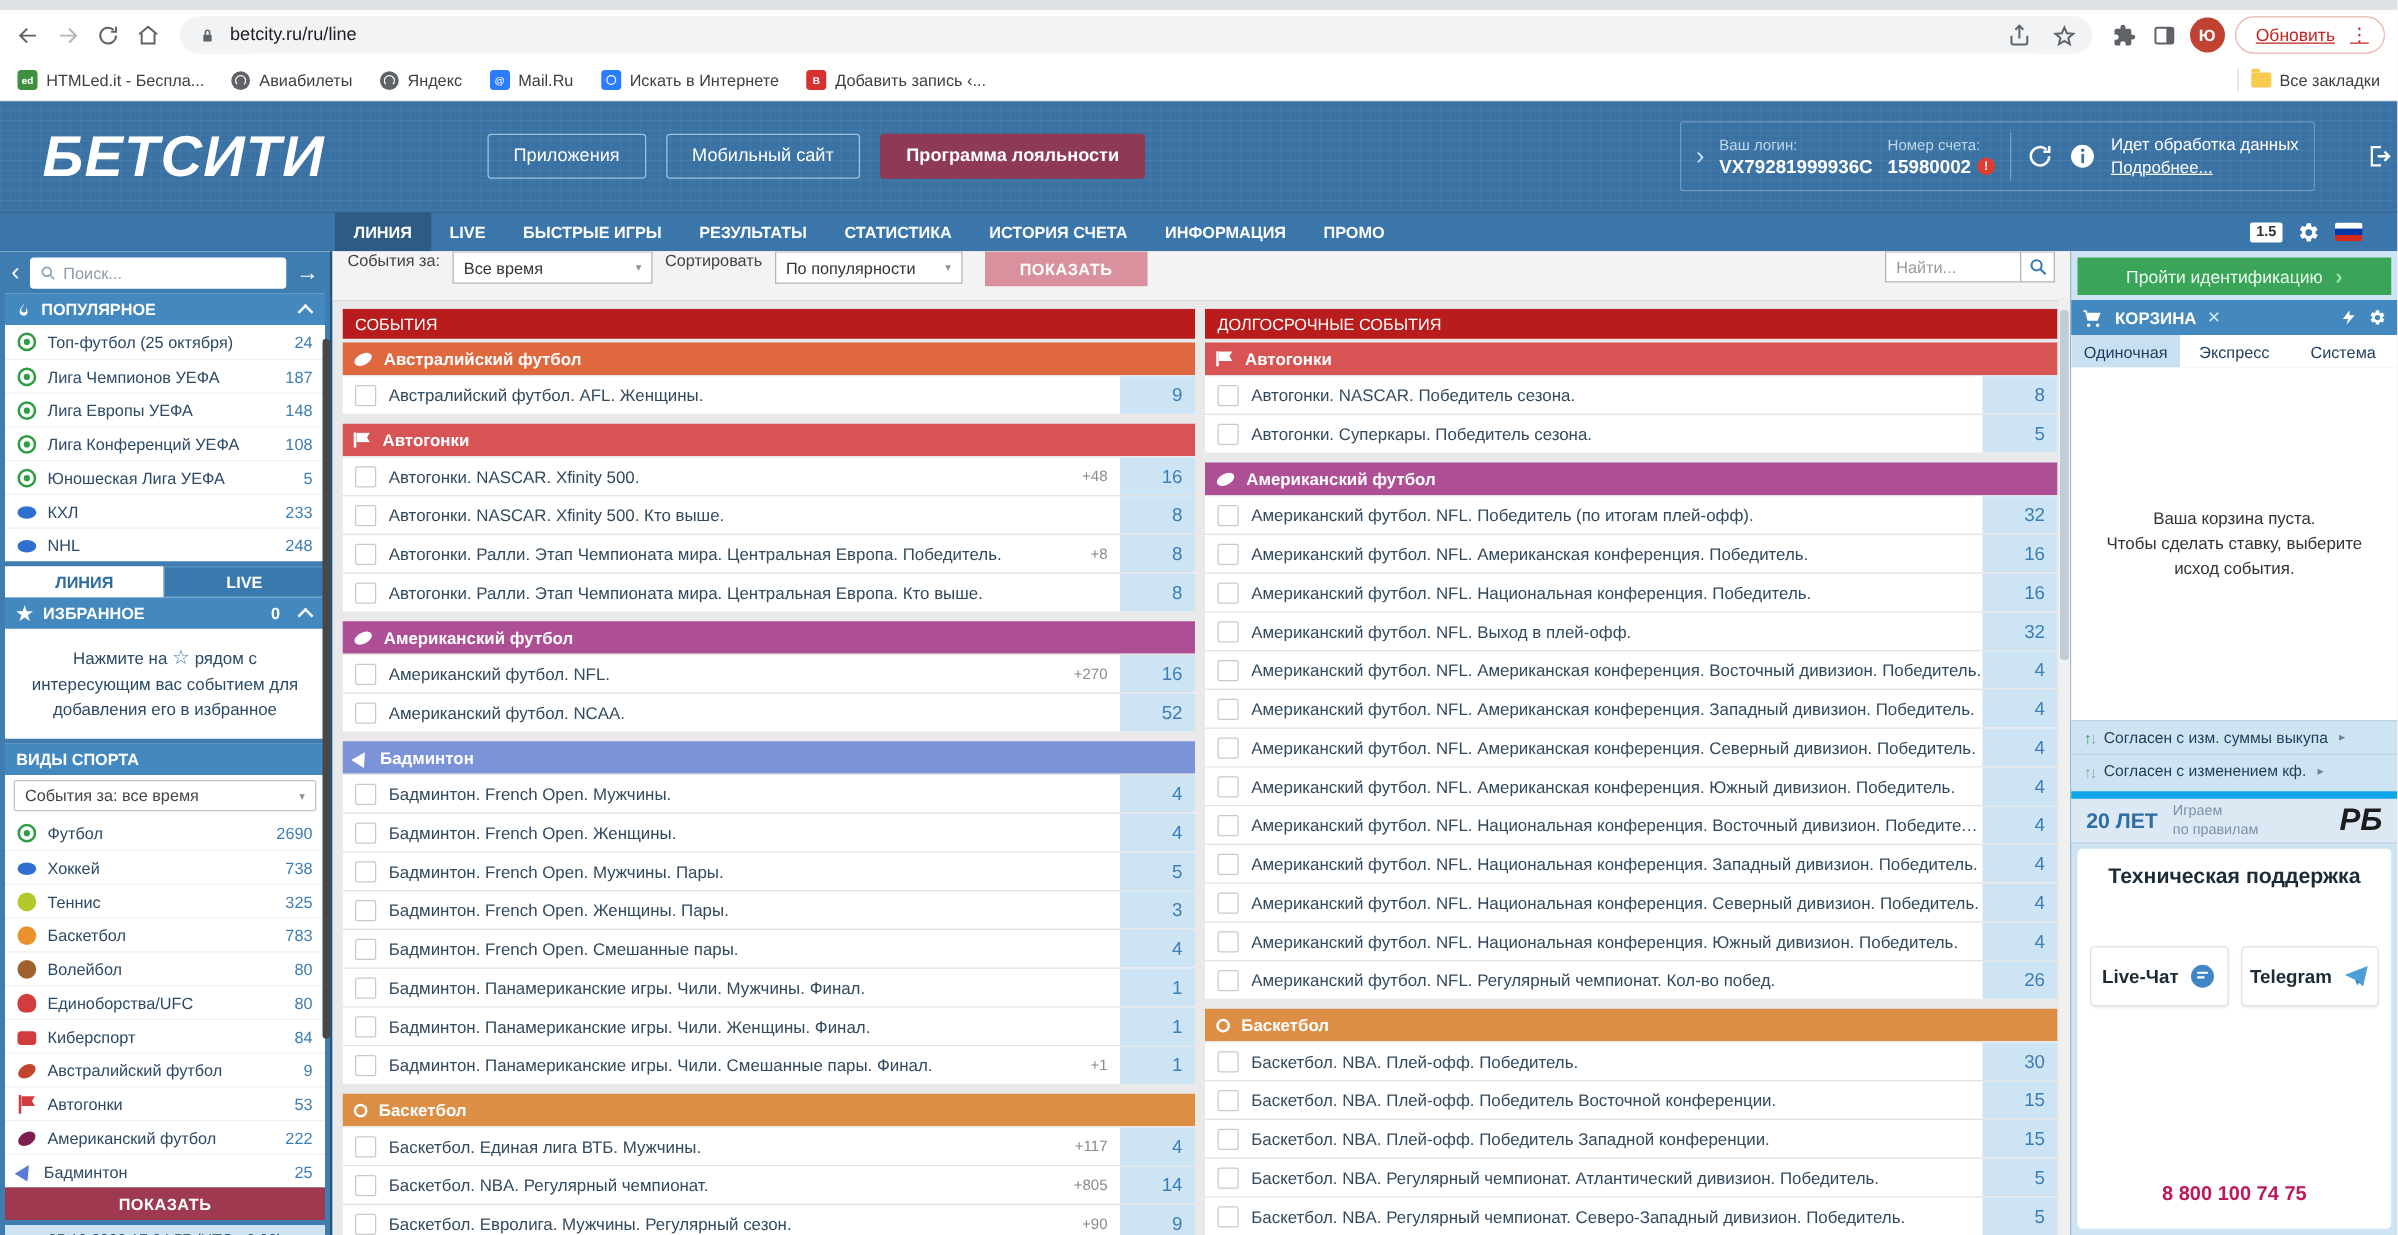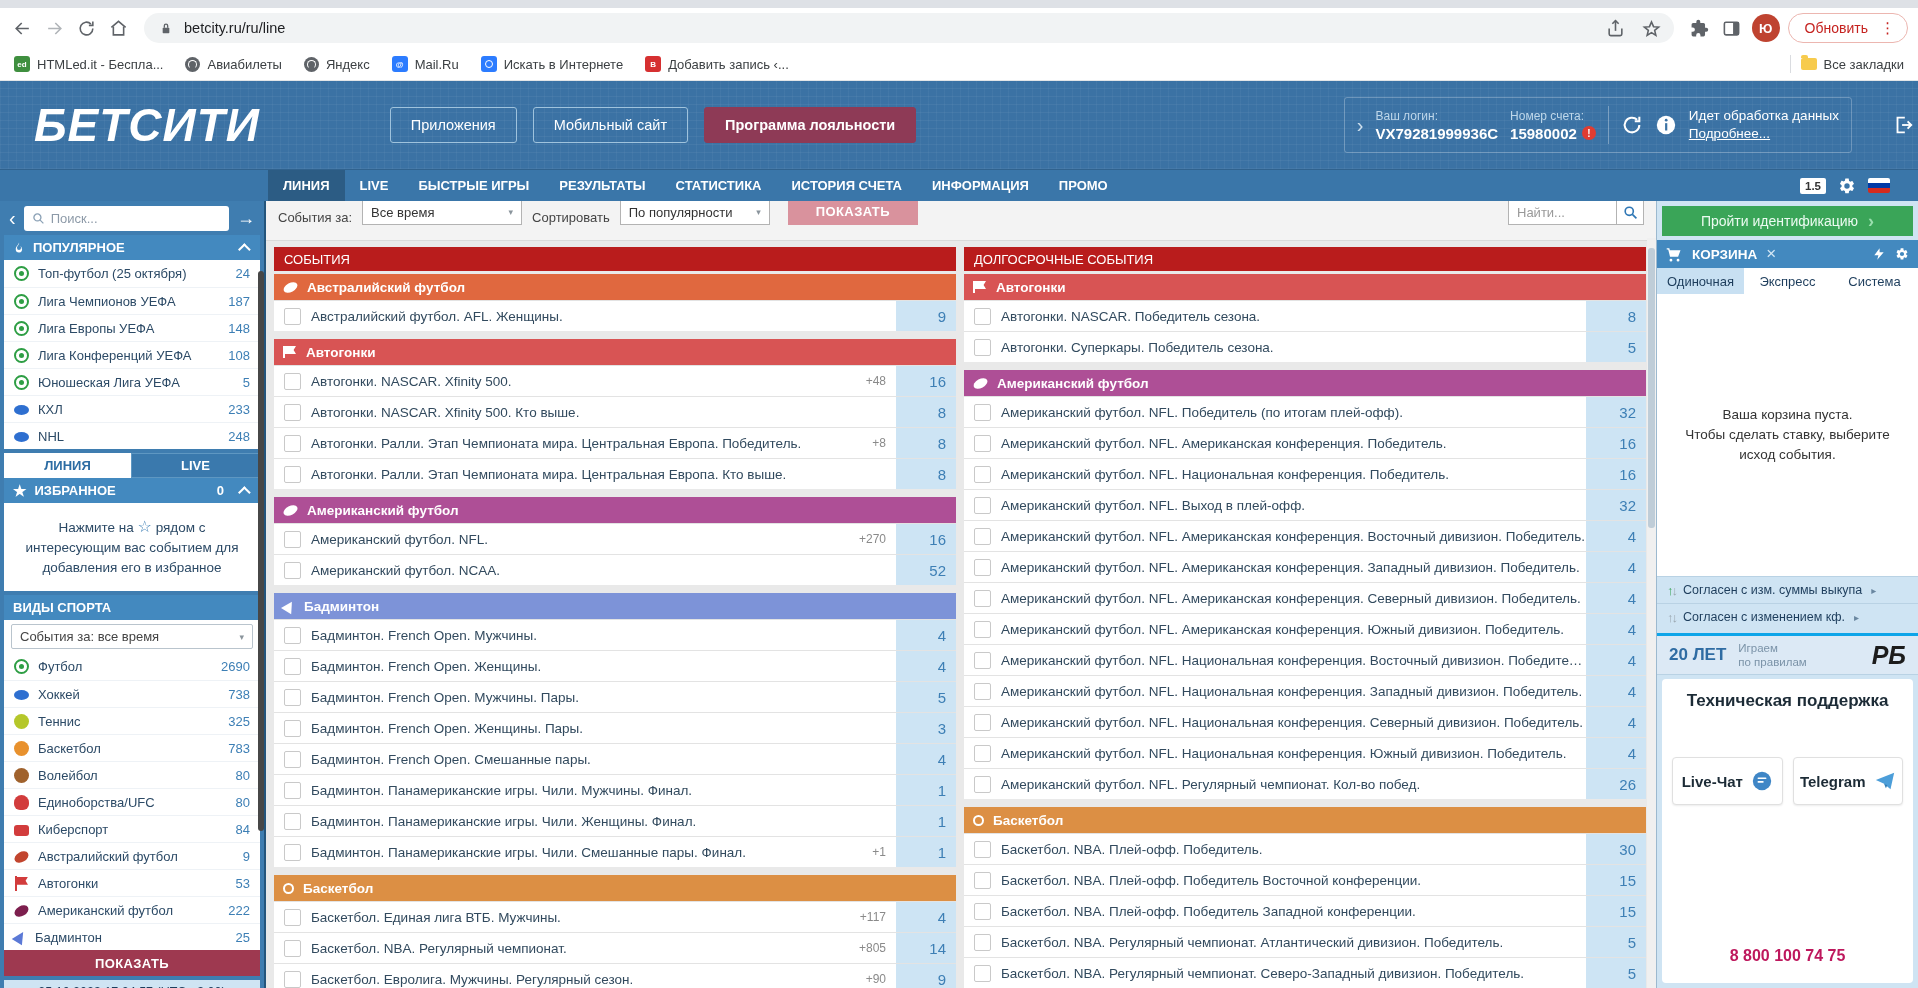--- a/index.html
+++ b/index.html
@@ -9,21 +9,21 @@
   
   .chrome-strip { height:8px; background:#dee1e6; }
   .toolbar { height:40px; background:#fff; display:flex; align-items:center; padding:0 10px; gap:8px; }
   .tico { width:24px; height:24px; display:flex; align-items:center; justify-content:center; color:#5f6368; flex:none; cursor:pointer; }
   .tico.dim { color:#b0b4b8; }
   .tico svg { width:19px; height:19px; }
   .omnibox { flex:1; height:30px; background:#f1f3f4; border-radius:15px; display:flex; align-items:center; padding:0 10px 0 14px; gap:10px; margin:0 6px; }
   .omnibox .url { font-size:14.5px; color:#202124; flex:1; }
   .omni-right { display:flex; gap:12px; }
   .avatar { width:28px; height:28px; border-radius:50%; background:#bf4330; color:#fff; font-size:13px; font-weight:bold; display:flex; align-items:center; justify-content:center; flex:none; }
-  .update-chip { border:1px solid #ecb6b0; color:#c5221f; border-radius:16px; height:30px; display:flex; align-items:center; gap:12px; padding:0 12px 0 16px; font-size:14px; flex:none; cursor:pointer; }
+  .update-chip { border:1px solid #ecb6b0; color:#c5221f; border-radius:16px; height:30px; display:flex; align-items:center; gap:12px; padding:0 12px 0 16px; font-size:14px; flex:none; cursor:pointer;text-decoration:underline; }
   .update-chip .dots { font-size:15px; color:#c5221f; }
 
   .bookmarks { height:33px; background:#fff; display:flex; align-items:center; gap:22px; padding:0 14px; border-bottom:1px solid #e4e6e8; }
   .bm { display:flex; align-items:center; gap:7px; cursor:pointer; }
   .bm-label { font-size:13px; color:#3c4043; }
   .fav-tile { width:16px; height:16px; border-radius:3px; display:flex; align-items:center; justify-content:center; color:#fff; font-size:8px; font-weight:bold; flex:none; }
   .fav-globe { width:15px; height:15px; border-radius:50%; background:#5f6368; position:relative; flex:none; }
   .fav-globe::after { content:""; position:absolute; left:3px; top:3px; width:7px; height:7px; border:1.5px solid #fff; border-radius:50%; border-bottom-color:transparent; }
   .fav-mag { width:16px; height:16px; border-radius:3px; position:relative; flex:none; }
   .fav-mag::after { content:""; position:absolute; left:4px; top:4px; width:6px; height:6px; border:1.5px solid #fff; border-radius:50%; }
@@ -106,21 +106,21 @@
   .sico.circle { border-radius:50%; background:currentColor; }
   .sico.pad { height:11px; margin-top:2px; border-radius:3px; background:currentColor; }
   .sico.ellipse { height:10px; margin-top:2px; border-radius:50%; background:currentColor; transform:rotate(-30deg); }
   .sico.flagr::before { content:""; position:absolute; left:1px; top:0; bottom:0; width:2px; background:currentColor; }
   .sico.flagr::after { content:""; position:absolute; left:3px; top:1px; width:11px; height:8px; background:currentColor; clip-path:polygon(0 0,100% 0,78% 50%,100% 100%,0 100%); }
   .sico.shuttle { width:0; height:0; border-left:6px solid transparent; border-right:6px solid transparent; border-bottom:12px solid currentColor; transform:rotate(32deg); }
   .sico.person { border-radius:50% 50% 40% 40%; background:currentColor; }
 
   
   .main { flex:1; background:#e9e9e9; display:flex; flex-direction:column; overflow:hidden; position:relative; }
-  .filterbar { height:40px; background:#f3f3f3; border-bottom:1px solid #d9d9d9; display:flex; align-items:flex-end; gap:10px; padding:15px 12px; flex:none; }
+  .filterbar { height:40px; background:#f3f3f3; border-bottom:1px solid #d9d9d9; display:flex; align-items:flex-start; gap:10px; padding:0 12px; flex:none; }
   .flabel { font-size:13px; color:#444; }
   .fselect { width:160px; height:26px; background:#fff; border:1px solid #b3b3b3; display:flex; align-items:center; justify-content:space-between; padding:0 8px; font-size:13px; color:#333; cursor:pointer; }
   .fselect .arr { color:#8a949c; font-size:9px; }
   .fshow { height:28px; padding:0 28px; background:#d9929d; color:#fff; border:none; font-weight:bold; font-size:13px; letter-spacing:.4px; cursor:pointer; margin-left:8px; }
   .find-group { margin-left:auto; display:flex; align-items:center; }
   .find-input { width:108px; height:25px; border:1px solid #b3b3b3; border-right:none; background:#fff; display:flex; align-items:center; padding:0 8px; font-size:13px; color:#999; }
   .find-btn { width:28px; height:25px; border:1px solid #b3b3b3; background:#fff; display:flex; align-items:center; justify-content:center; color:#2f77b5; cursor:pointer; }
   .find-btn svg { width:15px; height:15px; }
 
   .cols { flex:1; display:flex; gap:8px; padding:6px 10px 0 8px; overflow:hidden; }
@@ -157,21 +157,21 @@
   .cart-icons { margin-left:auto; display:flex; gap:9px; }
   .cart-icons span { cursor:pointer; display:flex; }
   .cart-icons svg { width:14px; height:14px; }
   .cart-tabs { height:26px; background:#fff; display:flex; flex:none; }
   .cart-tab { flex:1; display:flex; align-items:center; justify-content:center; font-size:13px; color:#1d3d5c; cursor:pointer; }
   .cart-tab.active { background:#c8e0f2; }
   .cart-body { flex:1; background:#fff; display:flex; align-items:center; justify-content:center; text-align:center; padding:0 18px; font-size:13.5px; color:#333; line-height:1.5; }
   .agree { height:27px; display:flex; align-items:center; gap:7px; padding:0 10px; font-size:12.5px; color:#1d3d5c; border-top:1px solid #b9d2e4; background:#cfe4f3; flex:none; cursor:pointer; }
   .agree .arrows { font-weight:bold; font-size:13px; letter-spacing:-2px; }
   .agree .open { margin-left:2px; color:#6a87a0; font-size:10px; }
-  .banner { height:42px; margin-top:3px; background:#dce9f5; border-top:3px solid #0ea5e9; border-bottom:1px solid #b9d2e4; display:flex; align-items:center; gap:12px; padding:0 12px; flex:none; cursor:pointer; }
+  .banner { height:42px; margin-top:3px; background:#dce9f5; border-top:6px solid #0ea5e9; border-bottom:1px solid #b9d2e4; display:flex; align-items:center; gap:12px; padding:0 12px; flex:none; cursor:pointer; }
   .banner .years { color:#2f6ca3; font-size:17px; font-weight:bold; white-space:nowrap; }
   .banner .slogan { font-size:11.5px; color:#7b93a8; line-height:1.25; }
   .banner .rb { margin-left:auto; font-size:25px; font-weight:900; font-style:italic; color:#1c1c1c; }
   .support { background:#fff; margin:4px 5px 5px; border-radius:4px; flex:1; display:flex; flex-direction:column; padding:12px 10px 10px;gap:12px; }
   .support-title { text-align:center; font-size:17px; font-weight:bold; color:#1c2b36; }
   .support-btns { display:flex; gap:10px; margin-top:34px;text-align:right; }
   .sp-btn { flex:1; height:48px; background:#fff; border:1px solid #e0e0e0; border-radius:4px; box-shadow:0 1px 2px rgba(0,0,0,.08); display:flex; align-items:center; justify-content:center; gap:8px; font-size:15px; font-weight:bold; color:#1c2b36; cursor:pointer; }
   .sp-btn svg { width:22px; height:22px; }
   .phone { margin-top:auto; text-align:center; font-size:16px; font-weight:bold; color:#be185d; padding-bottom:8px; }
 </style>

